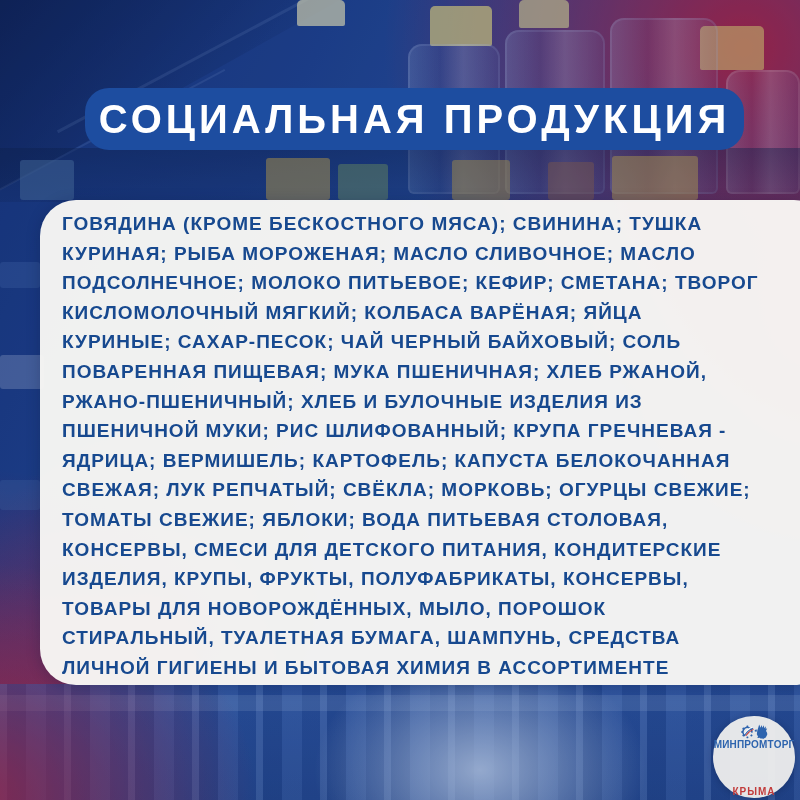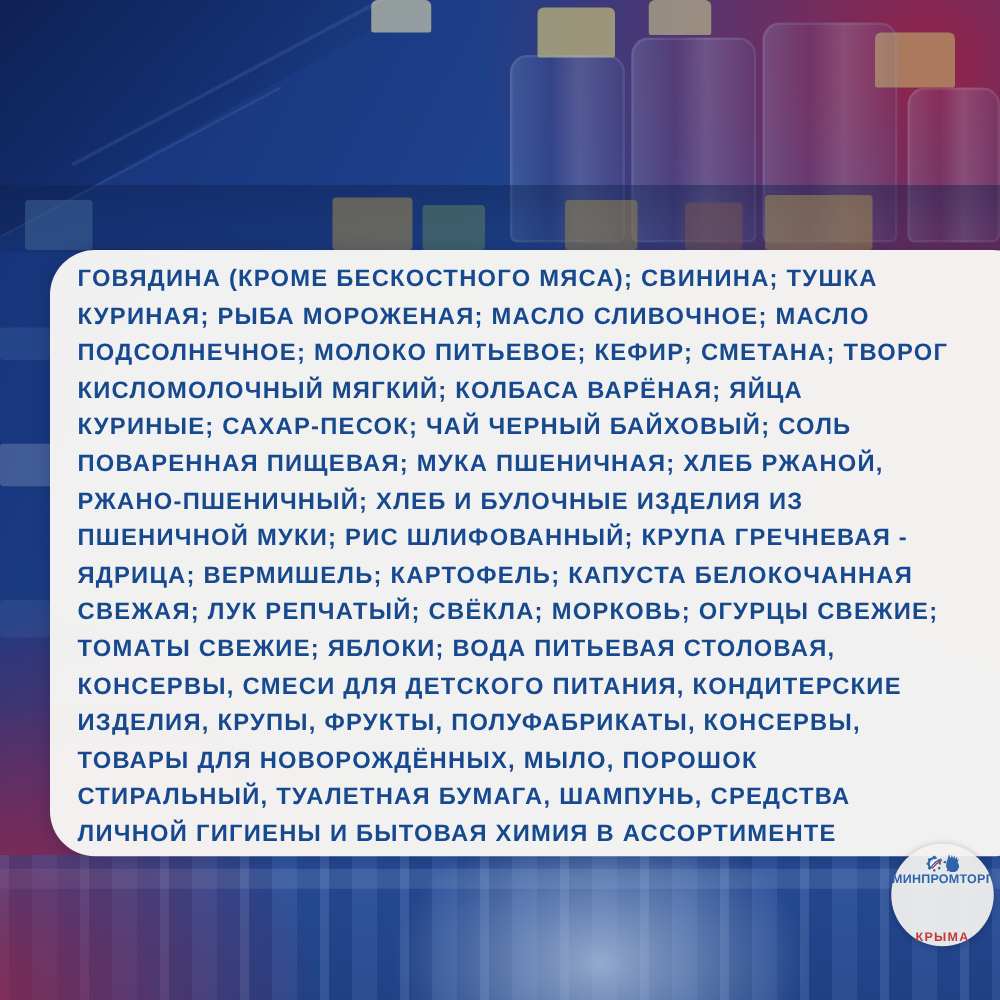--- a/index.html
+++ b/index.html
@@ -42,21 +42,21 @@
   .banner h1{margin:0;color:#ffffff;font-size:40px;font-weight:bold;letter-spacing:4px;white-space:nowrap;}
 
   
   .panel{position:absolute;left:40px;top:200px;width:790px;height:485px;border-radius:36px;
     background:rgba(248,247,244,.97);box-shadow:0 2px 14px rgba(10,20,50,.25);
     padding:9px 10px 0 22px;box-sizing:border-box;overflow:hidden;}
   .body-line{color:#17498f;font-size:19px;font-weight:bold;letter-spacing:1px;
     line-height:29.6px;white-space:nowrap;}
 
   
-  .logo{position:absolute;left:713px;top:675px;width:82px;height:82px;border-radius:50%;
+  .logo{position:absolute;left:713px;top:716px;width:82px;height:82px;border-radius:50%;
     background:rgba(243,242,239,.93);box-shadow:0 1px 6px rgba(10,20,50,.3);
     display:flex;flex-direction:column;align-items:center;justify-content:space-between;}
   .logo svg{margin-top:7px;}
   .logo .l1{color:#2e64ae;font-size:10px;font-weight:bold;line-height:11px;letter-spacing:.2px;}
   .logo .l2{color:#c23b3b;font-size:10px;font-weight:bold;line-height:12px;letter-spacing:1px;margin-top:36px;}
 </style>
 </head>
 <body>
 
 <div class="stage">
@@ -87,20 +87,23 @@
     <div class="pkg" style="left:0;top:262px;width:40px;height:26px;background:rgba(90,130,190,.45);"></div>
     <div class="pkg" style="left:0;top:480px;width:40px;height:30px;background:rgba(80,115,175,.5);"></div>
 
     <div class="band-bottom"></div>
     <div class="band-bottom-highlight"></div>
     <div class="pale-blob"></div>
     <div class="red-bl"></div>
     <div class="tint"></div>
   </div>
 
+  <div class="banner">
+    <h1>СОЦИАЛЬНАЯ ПРОДУКЦИЯ</h1>
+  </div>
 
   <div class="panel">
     <div id="body-lines">
         <div class="body-line">ГОВЯДИНА (КРОМЕ БЕСКОСТНОГО МЯСА); СВИНИНА; ТУШКА</div>
         <div class="body-line">КУРИНАЯ; РЫБА МОРОЖЕНАЯ; МАСЛО СЛИВОЧНОЕ; МАСЛО</div>
         <div class="body-line">ПОДСОЛНЕЧНОЕ; МОЛОКО ПИТЬЕВОЕ; КЕФИР; СМЕТАНА; ТВОРОГ</div>
         <div class="body-line">КИСЛОМОЛОЧНЫЙ МЯГКИЙ; КОЛБАСА ВАРЁНАЯ; ЯЙЦА</div>
         <div class="body-line">КУРИНЫЕ; САХАР-ПЕСОК; ЧАЙ ЧЕРНЫЙ БАЙХОВЫЙ; СОЛЬ</div>
         <div class="body-line">ПОВАРЕННАЯ ПИЩЕВАЯ; МУКА ПШЕНИЧНАЯ; ХЛЕБ РЖАНОЙ,</div>
         <div class="body-line">РЖАНО-ПШЕНИЧНЫЙ; ХЛЕБ И БУЛОЧНЫЕ ИЗДЕЛИЯ ИЗ</div>

